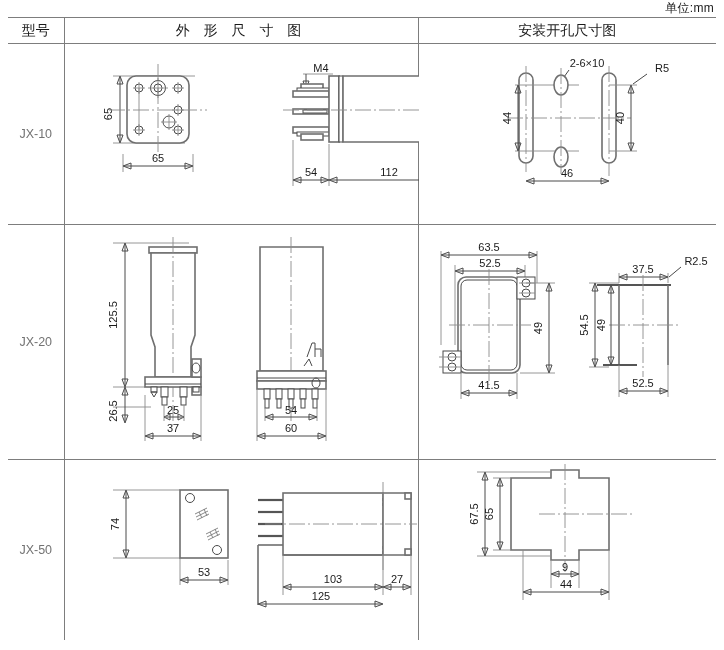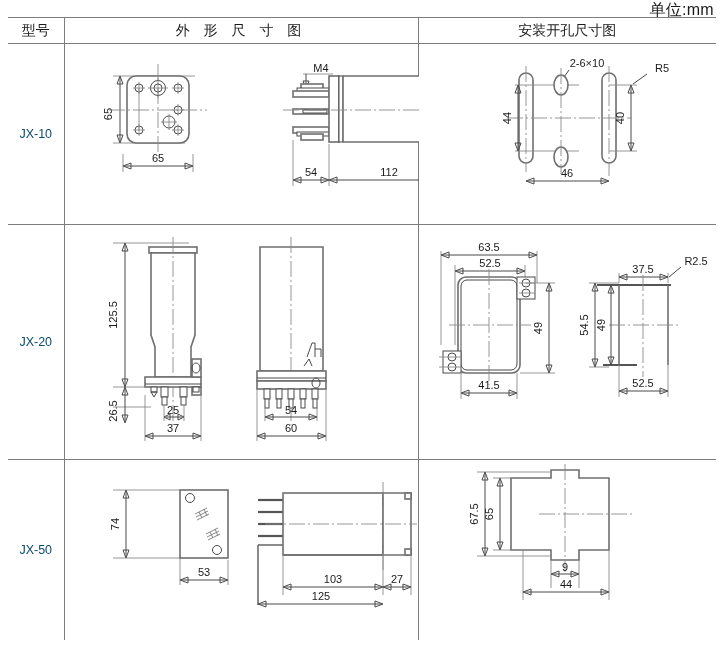--- a/index.html
+++ b/index.html
@@ -8,21 +8,21 @@
     width: 724px; height: 650px;
     background: #ffffff;
     font-family: "Liberation Sans", "DejaVu Sans", sans-serif;
     color: #1a1a1a;
     overflow: hidden;
   }
   #page { position: relative; width: 724px; height: 650px; background:#fff; }
 
   .unit-line {
     position: absolute; right: 10px; top: 0px;
-    font-size: 16px; color: #1a1a1a; letter-spacing: 0.3px;
+    font-size: 12px; color: #1a1a1a; letter-spacing: 0.3px;
   }
 
   table.dimtable {
     position: absolute; left: 8px; top: 17px;
     width: 708px; height: 623px;
     border-collapse: collapse;
     table-layout: fixed;
   }
   table.dimtable td, table.dimtable th {
     border: 0;
@@ -32,21 +32,21 @@
   .hline { border-top: 1.3px solid #7d7d7d !important; }
   .hline-b { border-bottom: 1.3px solid #7d7d7d !important; }
   .vline { border-right: 1.3px solid #7d7d7d !important; }
 
   th.col-model, td.col-model { width: 56px; text-align: center; }
   th.col-outline, td.col-outline { width: 354px; }
   th.col-mount, td.col-mount { width: 298px; }
 
   th { font-weight: normal; font-size: 14px; height: 26px; }
   .sp { letter-spacing: 5px; }
-  td.col-model { font-size: 12.5px; color:#0c4a6e; }
+  td.col-model { font-size: 12.5px; color:#737373; }
 
   .cellwrap { position: relative; width: 100%; height: 100%; }
   svg.dwg { display: block; }
   .dimtxt { font-family: "Liberation Sans", "DejaVu Sans", sans-serif; font-size: 11px; fill: #1a1a1a; }
   .ln { stroke: #4a4a4a; stroke-width: 1; fill: none; }
   .ln2 { stroke: #6f6f6f; stroke-width: 1.6; fill: none; }
   .thick { stroke: #555; stroke-width: 2.2; fill: none; }
   .ext { stroke: #8a8a8a; stroke-width: 0.9; fill: none; }
   .cl { stroke: #8a8a8a; stroke-width: 0.9; fill: none; stroke-dasharray: 16 3 2 3; }
   .hatch { stroke: #7a7a7a; stroke-width: 0.9; fill: none; }

